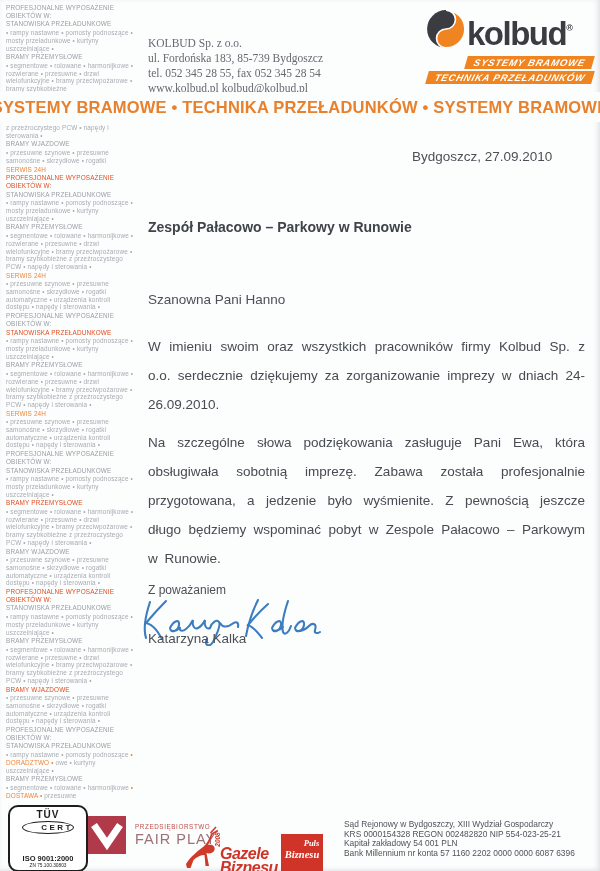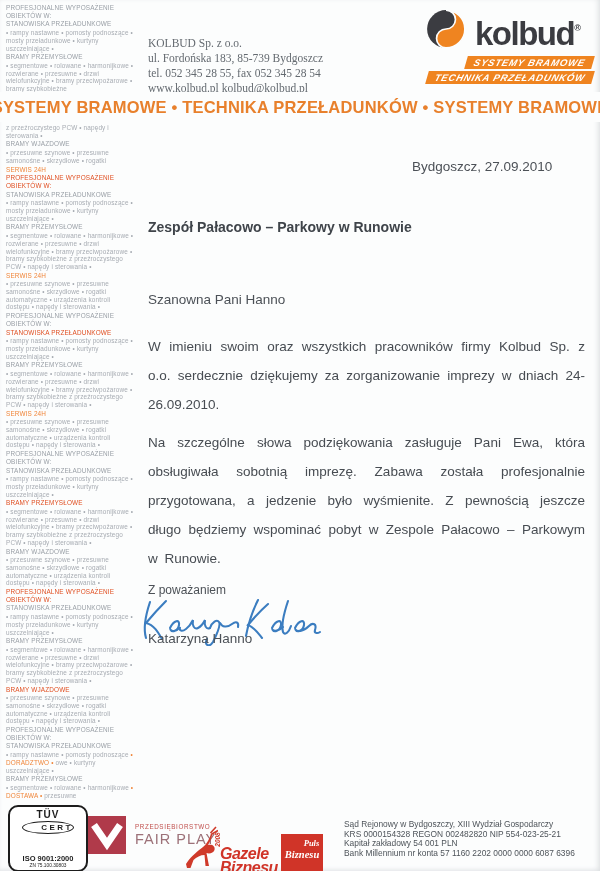--- a/index.html
+++ b/index.html
@@ -13,32 +13,32 @@
   .sidebar-top{position:absolute;left:6px;top:4px;width:129px;}
   .sidebar-main{position:absolute;left:6px;top:124px;width:129px;height:678px;overflow:hidden;}
   .sb-line{font-size:6.4px;line-height:7.7px;letter-spacing:.15px;margin-bottom:1px;}
   .sb-body{color:#a7acb3;}
   .sb-hgray{color:#9aa0a7;}
   .sb-horange{color:#f0863a;}
   .sb-hred{color:#e04f22;}
   
   .company{position:absolute;left:148px;top:36px;font-size:11.5px;color:#646a70;line-height:15px;font-family:Liberation Serif, serif;}
   .logo{position:absolute;left:425px;top:8px;width:168px;}
-  .logo-row{display:flex;align-items:center;gap:8px;}
+  .logo-row{display:flex;align-items:center;gap:0;}
   .logo-word{font-size:33px;font-weight:bold;color:#3b3c41;letter-spacing:-1.5px;line-height:36px;}
   .logo-reg{font-size:9px;color:#3b3c41;vertical-align:14px;font-weight:bold;}
   .tagbars{margin-top:2px;display:flex;flex-direction:column;align-items:flex-end;gap:2px;}
   .tagbar{background:#ef8420;color:#fff;font-style:italic;font-weight:bold;font-size:9.5px;
           padding:1px 8px;transform:skewX(-16deg);white-space:nowrap;letter-spacing:.8px;}
   
   .banner{position:absolute;left:0;top:92px;width:600px;height:30px;background:#fcfdfd;
           display:flex;align-items:center;justify-content:center;}
   .banner-text{color:#e8802c;font-weight:bold;font-size:16.5px;white-space:nowrap;letter-spacing:.2px;}
   
-  .date{position:absolute;left:412px;top:159px;font-size:13.5px;color:#4c5157;}
+  .date{position:absolute;left:412px;top:149px;font-size:13.5px;color:#4c5157;}
   .recipient{position:absolute;left:148px;top:219px;font-size:14px;font-weight:bold;color:#3f444a;}
   .salutation{position:absolute;left:148px;top:292px;font-size:13.5px;color:#4c5157;}
   .para{position:absolute;left:148px;width:437px;font-size:13.5px;color:#474c52;
         line-height:29px;text-align:justify;text-align-last:left;word-spacing:3px;}
   .para1{top:332px;}
   .para2{top:428px;}
   .closing{position:absolute;left:148px;top:583px;font-size:12px;color:#4c5157;}
   .sig-svg{position:absolute;left:138px;top:592px;}
   .typed-name{position:absolute;left:148px;top:631px;font-size:13.5px;color:#4c5157;}
   
@@ -158,21 +158,21 @@
       <path d="M32 36 C36 28 42 27 41 33 C40 39 34 41 32 37 C34 40 38 40 42 35 C41 39 44 40 48 37 C52 34 54 30 55 28 C54 33 56 38 60 36 C64 34 66 30 67 28 C66 33 68 38 72 36"></path>
       <path d="M72 36 C74 30 79 27 81 30 C83 33 79 42 75 50 C71 56 66 53 69 47"></path>
       <path d="M82 31 C84 35 89 36 94 32 C98 29 101 30 100 35"></path>
       <path d="M120 8 C114 20 110 33 108 44"></path>
       <path d="M130 12 C122 19 115 27 110 33 C116 35 120 41 124 46"></path>
       <path d="M134 36 C138 28 144 27 143 33 C142 39 136 41 134 37 C136 40 141 39 145 35"></path>
       <path d="M150 9 C146 21 143 33 145 40 C147 44 151 40 153 34"></path>
       <path d="M157 36 C161 28 167 27 166 33 C165 39 159 41 157 37 C159 40 165 40 171 34 C175 30 179 32 177 38 C176 41 179 42 182 40"></path>
     </svg>
   </div>
-  <div class="typed-name">Katarzyna Hanno</div>
+  <div class="typed-name">Katarzyna Kalka</div>
 
   <div class="tuv">
     <div class="tuv-box">
       <div class="tuv-title">TÜV</div>
       <div class="tuv-cert">CERT</div>
       <div class="tuv-iso">ISO 9001:2000</div>
       <div class="tuv-zn">ZN 75.100.30803</div>
     </div>
     <div class="tuv-caption">TÜV Rheinland InterCert</div>
   </div>

